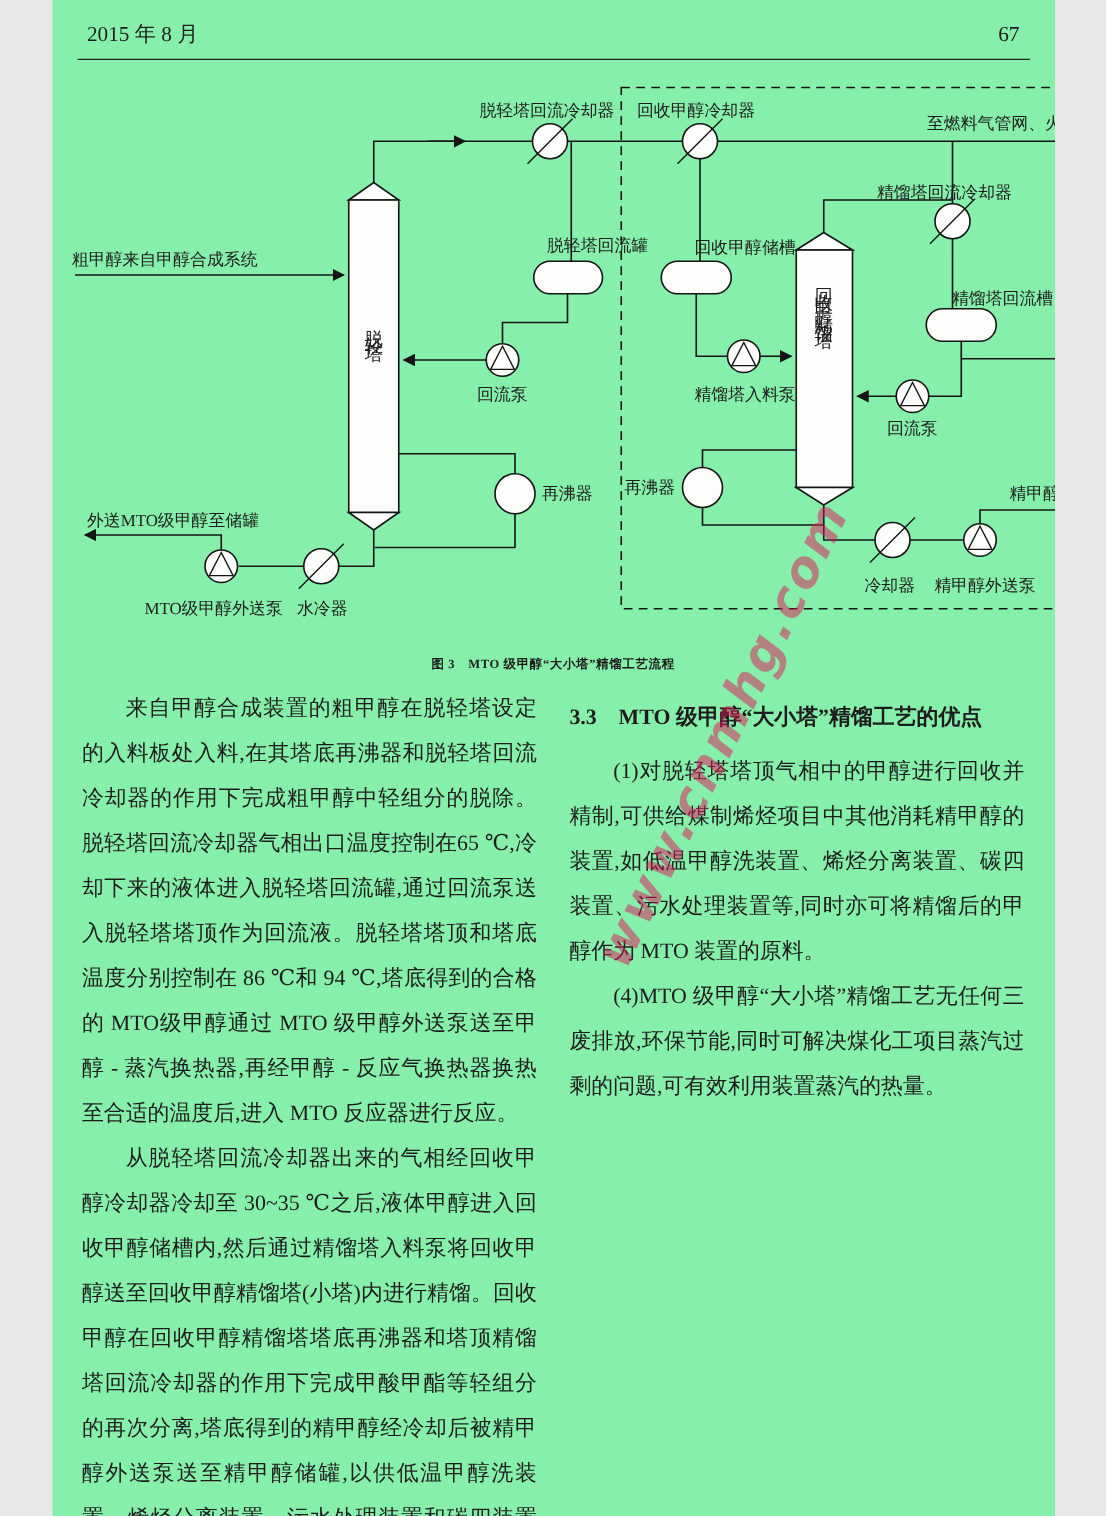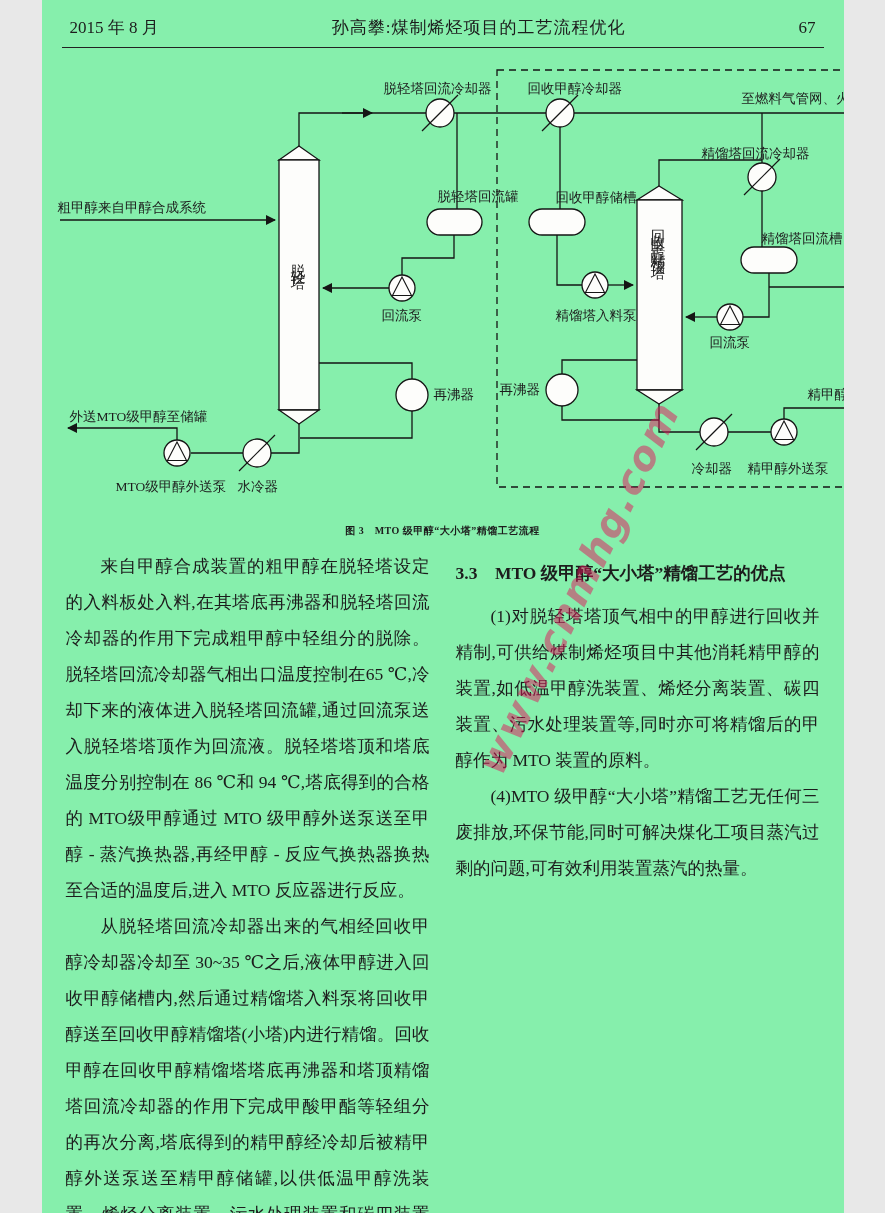--- a/index.html
+++ b/index.html
@@ -49,21 +49,20 @@
     pointer-events:none; white-space:nowrap; z-index:5;
   }
 </style>
 </head>
 <body>
 
 <div class="page">
 
   <div class="header">
     <span>2015 年 8 月</span>
-    <span class="header-title">孙高攀:煤制烯烃项目的工艺流程优化</span>
     <span>67</span>
   </div>
   <div class="header-rule"></div>
 
   <div class="diagram">
     <svg width="885" height="460" viewBox="0 0 885 460">
       <defs>
         <marker id="arr" markerWidth="11" markerHeight="10" refX="9" refY="5" orient="auto" markerUnits="userSpaceOnUse">
           <path d="M0,0 L10,5 L0,10 Z" fill="#151515"></path>
         </marker>
@@ -136,21 +135,21 @@
       <g stroke="#151515" stroke-width="1.1" fill="none">
         <polygon points="360,217 350.5,235.5 369.5,235.5"></polygon>
         <polygon points="553,214 543.5,232.5 562.5,232.5"></polygon>
         <polygon points="688,246 678.5,264.5 697.5,264.5"></polygon>
         <polygon points="135,382 125.5,400.5 144.5,400.5"></polygon>
         <polygon points="742,361 732.5,379.5 751.5,379.5"></polygon>
       </g>
     </svg>
 
     <div class="dlbl" style="left:342px;top:22px;">脱轻塔回流冷却器</div>
-    <div class="dlbl" style="left:486px;top:22px;">回收甲醇冷却器</div>
+    <div class="dlbl" style="left:468px;top:22px;">回收甲醇冷却器</div>
     <div class="dlbl" style="left:700px;top:32px;">至燃料气管网、火炬、放空</div>
     <div class="dlbl" style="left:660px;top:87px;">精馏塔回流冷却器</div>
     <div class="dlbl" style="left:396px;top:130px;">脱轻塔回流罐</div>
     <div class="dlbl" style="left:514px;top:131px;">回收甲醇储槽</div>
     <div class="dlbl" style="left:720px;top:172px;">精馏塔回流槽</div>
     <div class="dlbl" style="left:816px;top:209px;">至储槽</div>
     <div class="dlbl" style="left:16px;top:141px;">粗甲醇来自甲醇合成系统</div>
     <div class="vlbl" style="left:249px;top:192px;">脱轻塔</div>
     <div class="dlbl" style="left:340px;top:249px;">回流泵</div>
     <div class="dlbl" style="left:514px;top:249px;">精馏塔入料泵</div>

